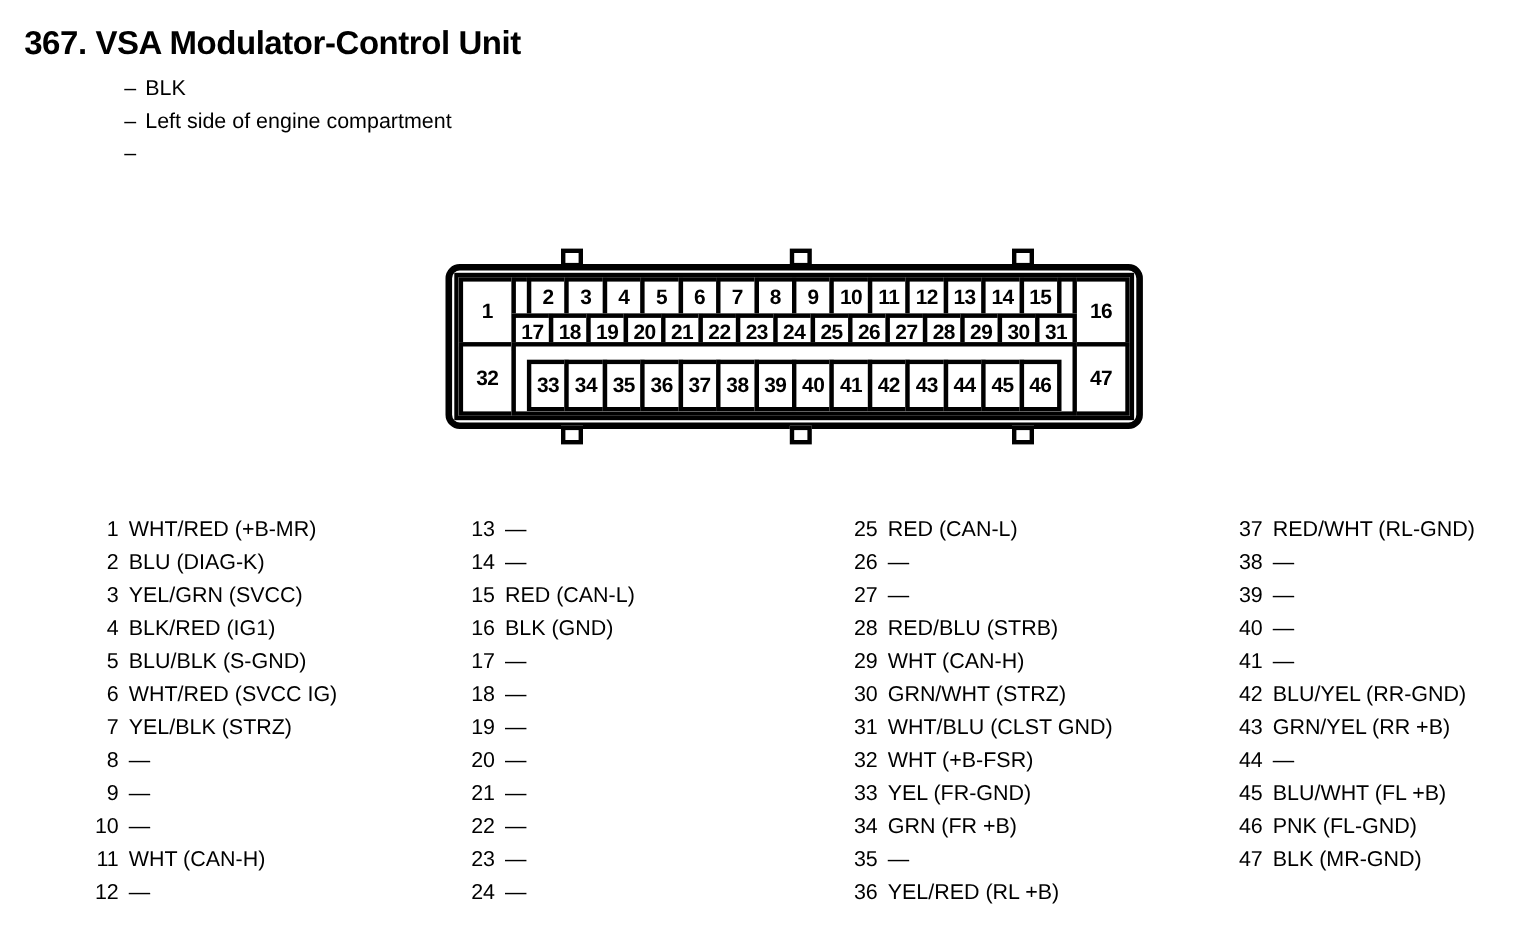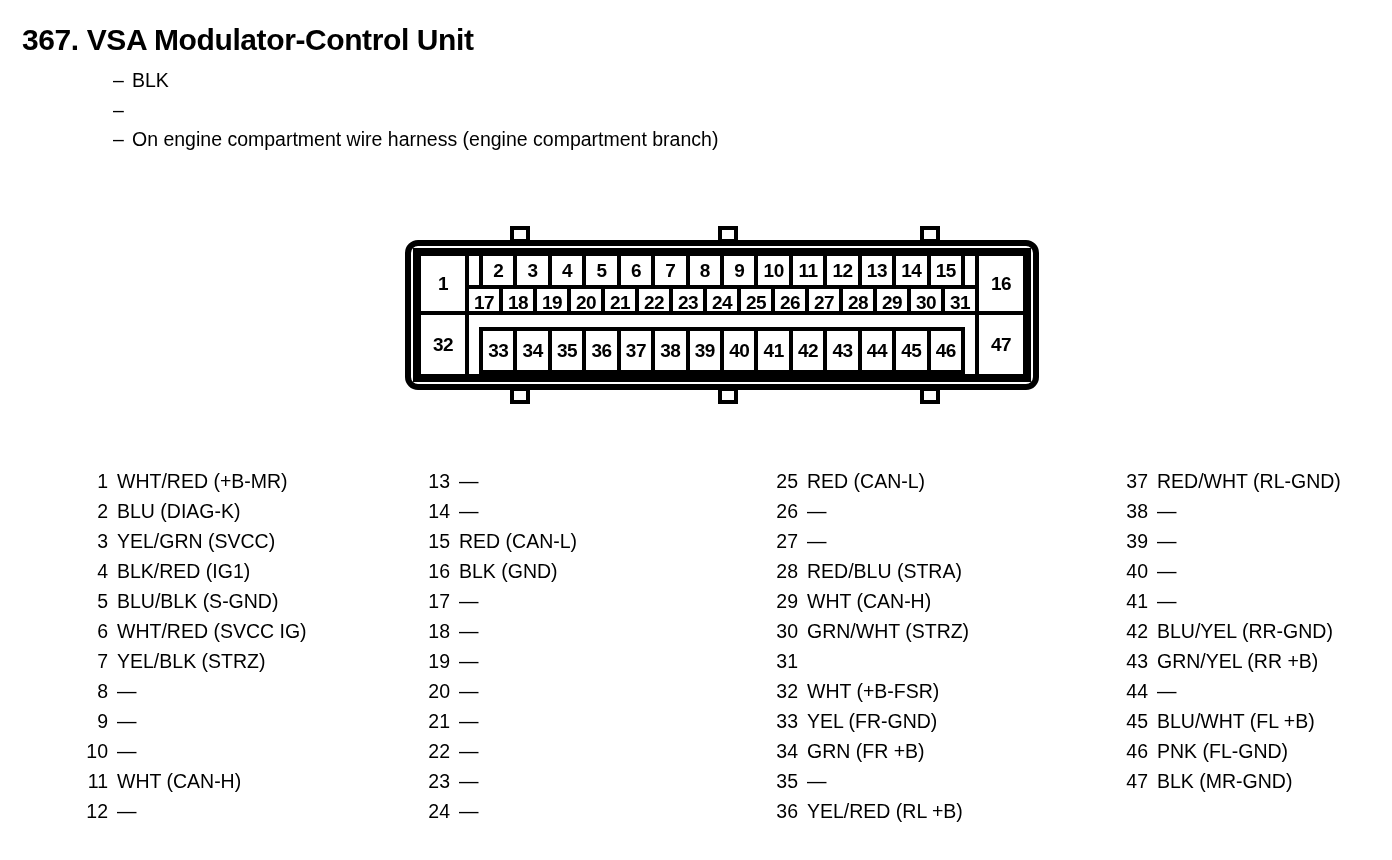--- a/index.html
+++ b/index.html
@@ -147,24 +147,24 @@
 
 <div id="header-block">
   <div id="page-title">367. VSA Modulator-Control Unit</div>
   <div id="subtitle-list">
     <div class="subtitle-row">
       <span class="subtitle-dash">–</span>
       <span>BLK</span>
     </div>
     <div class="subtitle-row">
       <span class="subtitle-dash">–</span>
+      <span>Left side of engine compartment</span>
     </div>
     <div class="subtitle-row">
       <span class="subtitle-dash">–</span>
-      <span>On engine compartment wire harness (engine compartment branch)</span>
     </div>
   </div>
 </div>
 
 <div id="connector-figure">
   <div id="tabs-top">
       <div class="tab top" style="left: 108px;"></div>
       <div class="tab top" style="left: 316px;"></div>
       <div class="tab top" style="left: 518px;"></div>
     </div>
@@ -338,32 +338,33 @@
       <div class="pin-row">
         <span class="pin-num">26</span>
         <span class="pin-label empty-dash">—</span>
       </div>
       <div class="pin-row">
         <span class="pin-num">27</span>
         <span class="pin-label empty-dash">—</span>
       </div>
       <div class="pin-row">
         <span class="pin-num">28</span>
-        <span class="pin-label">RED/BLU (STRA)</span>
+        <span class="pin-label">RED/BLU (STRB)</span>
       </div>
       <div class="pin-row">
         <span class="pin-num">29</span>
         <span class="pin-label">WHT (CAN-H)</span>
       </div>
       <div class="pin-row">
         <span class="pin-num">30</span>
         <span class="pin-label">GRN/WHT (STRZ)</span>
       </div>
       <div class="pin-row">
         <span class="pin-num">31</span>
+        <span class="pin-label">WHT/BLU (CLST GND)</span>
       </div>
       <div class="pin-row">
         <span class="pin-num">32</span>
         <span class="pin-label">WHT (+B-FSR)</span>
       </div>
       <div class="pin-row">
         <span class="pin-num">33</span>
         <span class="pin-label">YEL (FR-GND)</span>
       </div>
       <div class="pin-row">

